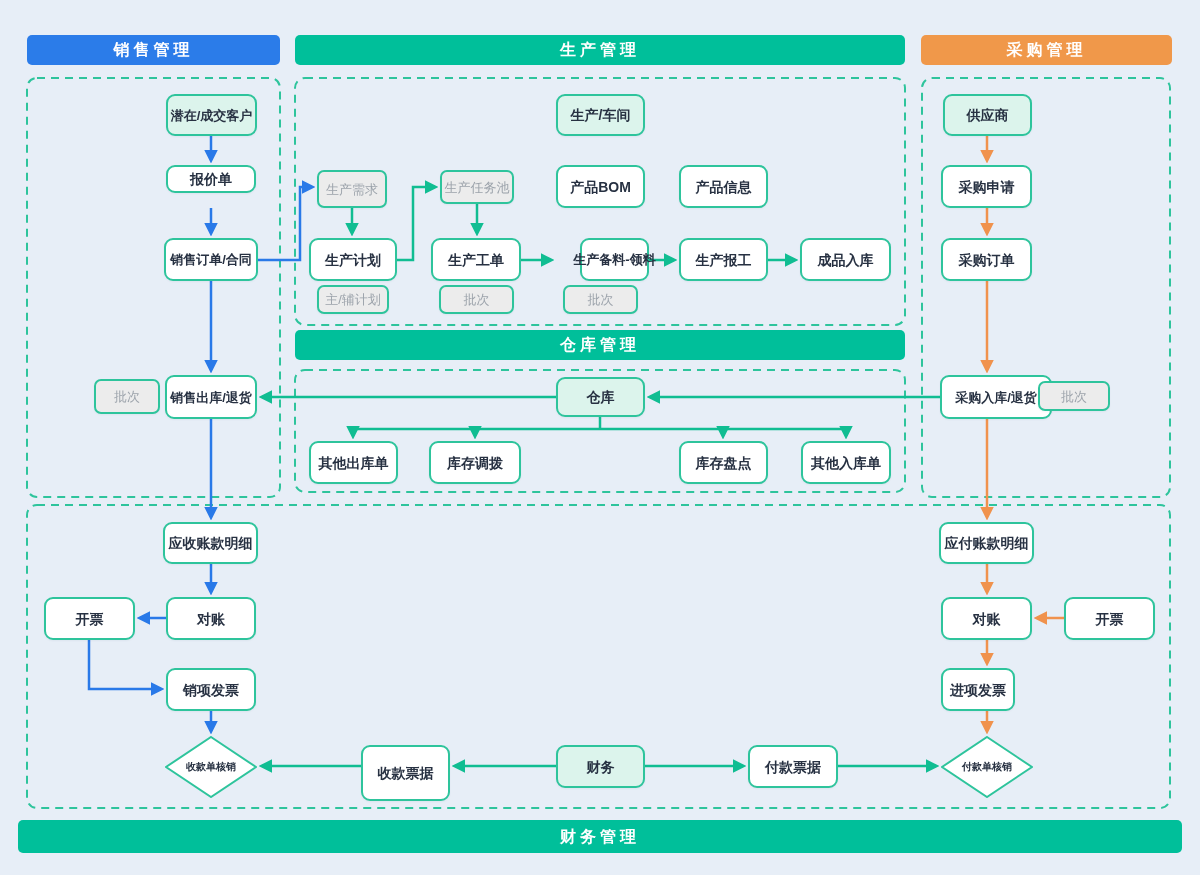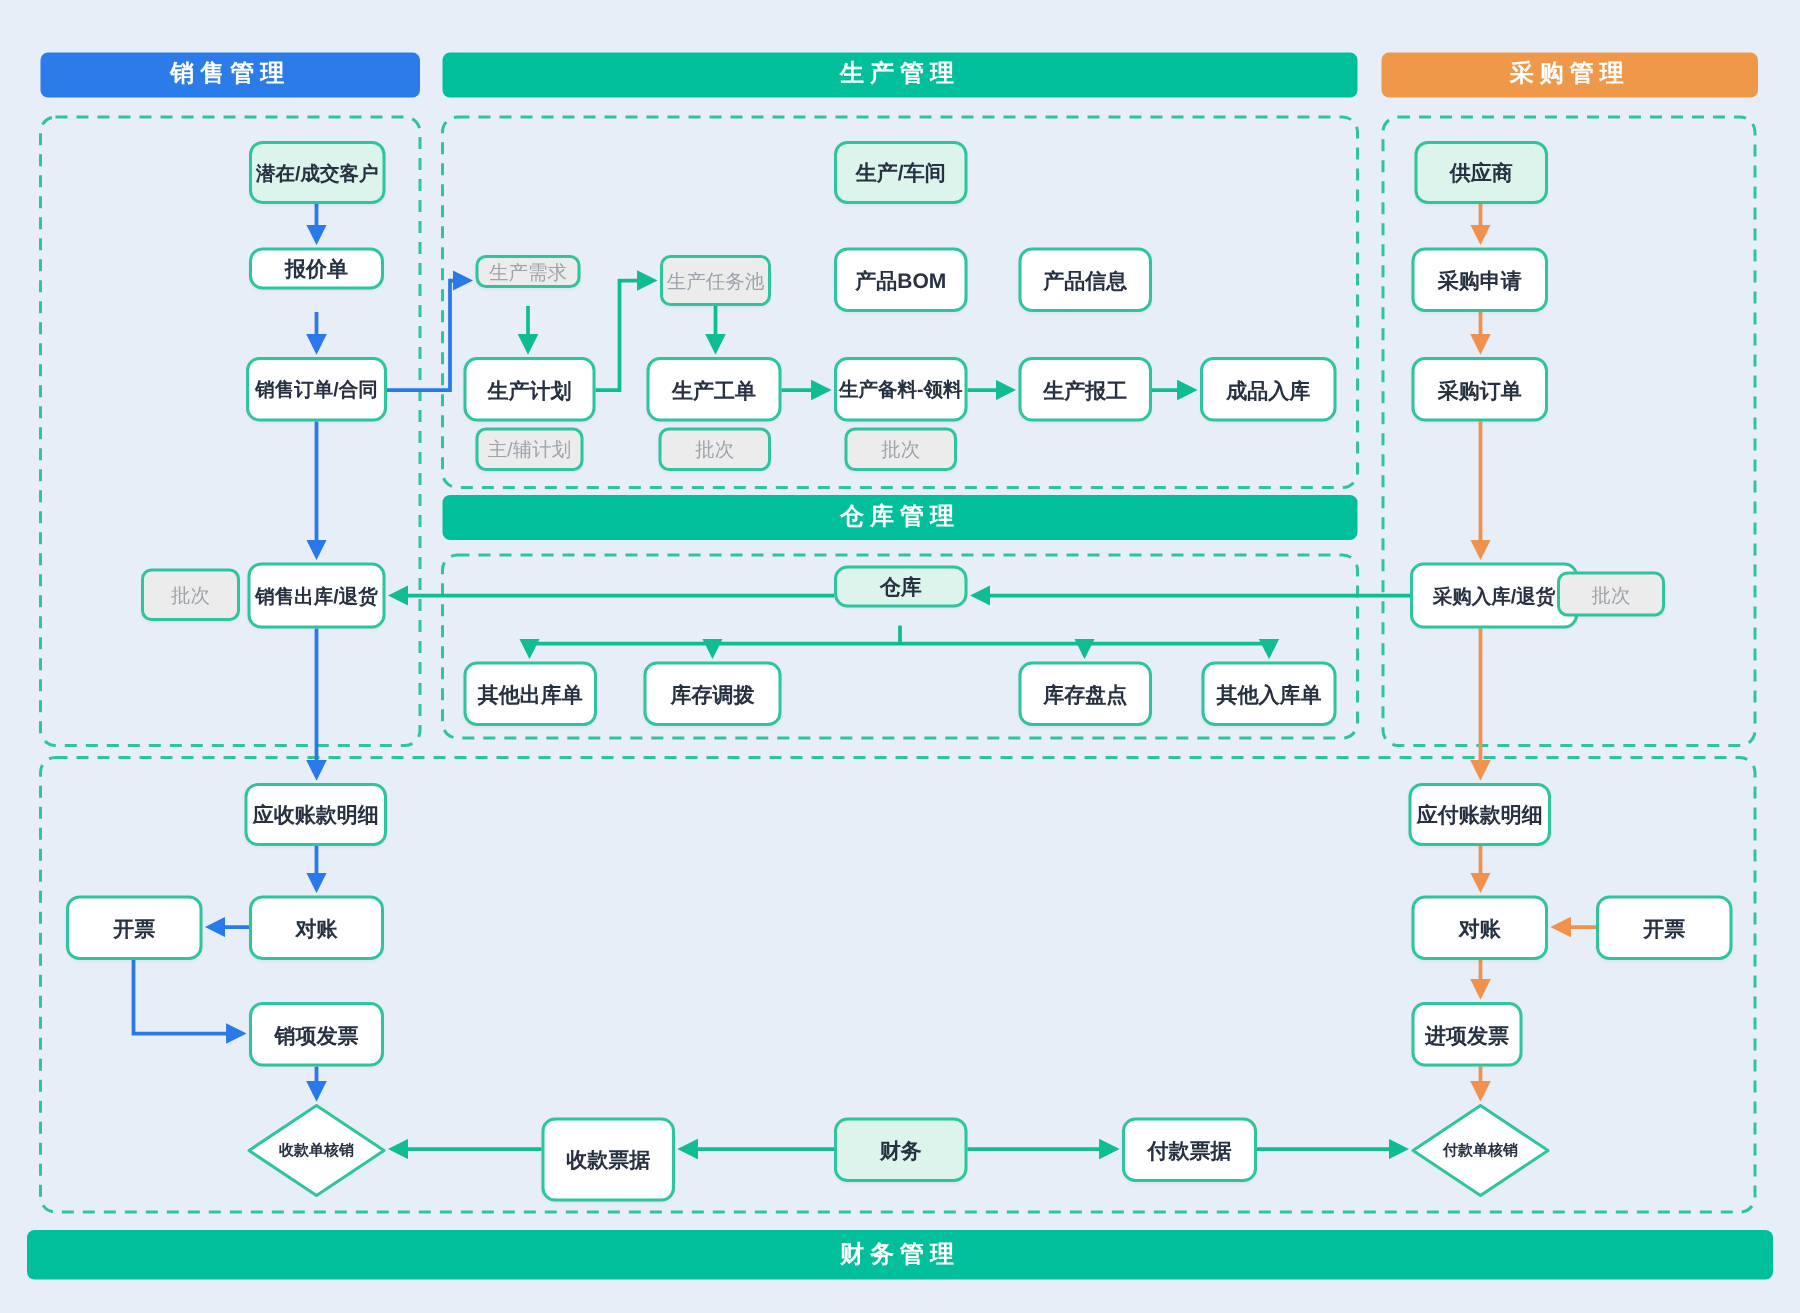--- a/index.html
+++ b/index.html
@@ -118,34 +118,34 @@
   <path class="ao" d="M987 711 V731" marker-end="url(#mO)"></path>
 </svg>
 
 <div class="node tint sm" style="left:166px;top:94px;width:91px;height:42px">潜在/成交客户</div>
 <div class="node" style="left:166px;top:165px;width:90px;height:28px">报价单</div>
 <div class="node sm" style="left:164px;top:238px;width:94px;height:43px">销售订单/合同</div>
 <div class="node gray" style="left:94px;top:379px;width:66px;height:35px">批次</div>
 <div class="node sm" style="left:165px;top:375px;width:92px;height:44px">销售出库/退货</div>
 
 <div class="node tint" style="left:556px;top:94px;width:89px;height:42px">生产/车间</div>
-<div class="node gray" style="left:317px;top:170px;width:70px;height:22px">生产需求</div>
+<div class="node gray" style="left:317px;top:170px;width:70px;height:38px">生产需求</div>
 <div class="node gray" style="left:440px;top:170px;width:74px;height:34px">生产任务池</div>
 <div class="node" style="left:556px;top:165px;width:89px;height:43px">产品BOM</div>
 <div class="node" style="left:679px;top:165px;width:89px;height:43px">产品信息</div>
 <div class="node" style="left:309px;top:238px;width:88px;height:43px">生产计划</div>
 <div class="node" style="left:431px;top:238px;width:90px;height:43px">生产工单</div>
-<div class="node sm" style="left:556px;top:238px;width:89px;height:43px">生产备料-领料</div>
+<div class="node sm" style="left:580px;top:238px;width:69px;height:43px">生产备料-领料</div>
 <div class="node" style="left:679px;top:238px;width:89px;height:43px">生产报工</div>
 <div class="node" style="left:800px;top:238px;width:91px;height:43px">成品入库</div>
 <div class="node gray" style="left:317px;top:285px;width:72px;height:29px">主/辅计划</div>
 <div class="node gray" style="left:439px;top:285px;width:75px;height:29px">批次</div>
 <div class="node gray" style="left:563px;top:285px;width:75px;height:29px">批次</div>
 
-<div class="node tint" style="left:556px;top:377px;width:89px;height:28px">仓库</div>
+<div class="node tint" style="left:556px;top:377px;width:89px;height:40px">仓库</div>
 <div class="node" style="left:309px;top:441px;width:89px;height:43px">其他出库单</div>
 <div class="node" style="left:429px;top:441px;width:92px;height:43px">库存调拨</div>
 <div class="node" style="left:679px;top:441px;width:89px;height:43px">库存盘点</div>
 <div class="node" style="left:801px;top:441px;width:90px;height:43px">其他入库单</div>
 
 <div class="node tint" style="left:943px;top:94px;width:89px;height:42px">供应商</div>
 <div class="node" style="left:941px;top:165px;width:91px;height:43px">采购申请</div>
 <div class="node" style="left:941px;top:238px;width:91px;height:43px">采购订单</div>
 <div class="node sm" style="left:940px;top:375px;width:112px;height:44px">采购入库/退货</div>
 <div class="node gray" style="left:1038px;top:381px;width:72px;height:30px">批次</div>

